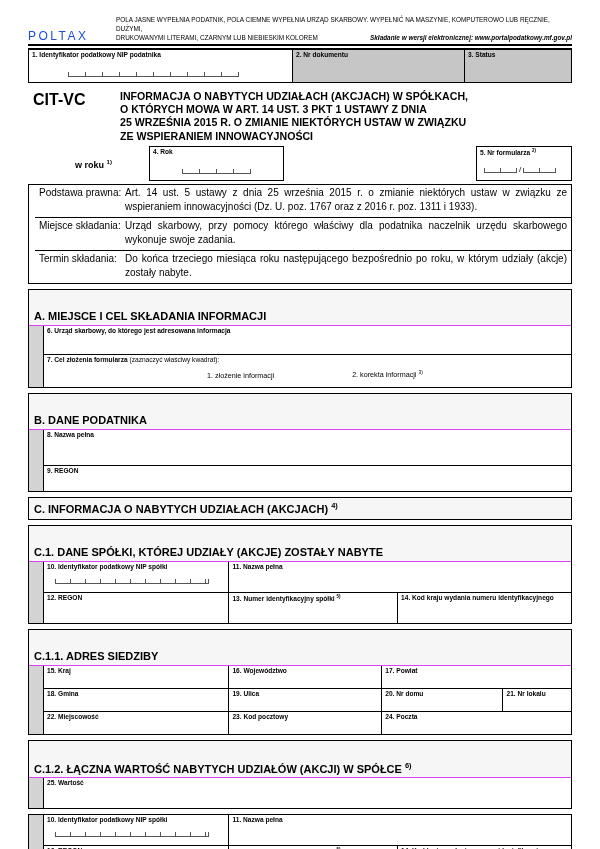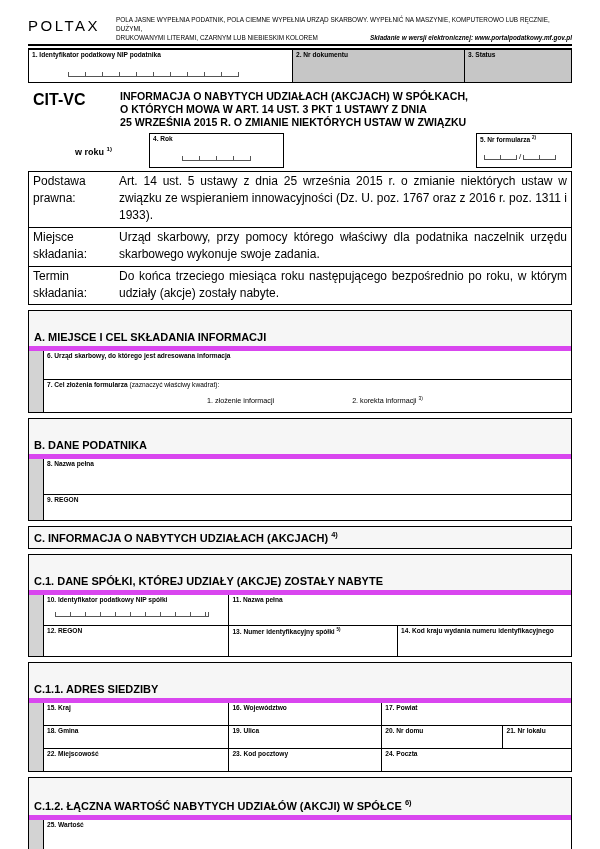--- a/index.html
+++ b/index.html
@@ -2,21 +2,21 @@
 <html><head>
 <meta charset="utf-8">
 <style>
   * { margin:0; padding:0; box-sizing:border-box; }
   html,body { width:600px; height:849px; background:#ffffff; }
   body { font-family:"Liberation Sans", sans-serif; color:#000; }
   .page { position:relative; width:600px; height:849px; padding:13px 28px 0 28px; }
 
   
   .hdr { display:flex; align-items:flex-start; }
-  .logo { font-size:15px; letter-spacing:2.5px; color:#000000; margin-top:4px; width:88px; flex-shrink:0; }
+  .logo { font-size:12px; letter-spacing:2.5px; color:#1d4ed8; margin-top:16px; width:88px; flex-shrink:0; }
   .notice { font-size:6.4px; line-height:1.4; flex:1; padding-top:3px; }
   .notice-row2 { display:flex; justify-content:space-between; }
   .efiling { font-weight:bold; font-style:italic; }
   .dblrule { border-top:2.5px solid #000; border-bottom:1px solid #000; height:5px; margin-top:1px; }
 
   
   .toprow { display:flex; }
   .tbox { border:1.2px solid #000; height:34px; padding:1px 3px; background:#fff; }
   .tbox + .tbox { border-left:none; }
   .tbox.gray { background:#c6c6c6; }
@@ -39,29 +39,29 @@
   .formcode { font-size:16px; font-weight:bold; width:92px; padding-left:5px; padding-top:1px; }
   .titlelines { flex:1; text-align:left; font-weight:bold; font-size:10.6px; line-height:1.25; }
 
   
   .wrokurow { display:flex; margin-top:3px; height:35px; }
   .wroku { font-weight:bold; font-size:9px; margin-left:47px; margin-top:12px; white-space:nowrap; }
   .rokbox { border:1.2px solid #000; width:135px; height:35px; margin-left:37px; padding:1px 3px; }
   .nrformbox { border:1.2px solid #000; width:96px; height:35px; margin-left:auto; padding:1px 3px; }
 
   
-  .legal { border:1.6px solid #000; margin-top:3px; font-size:12px; line-height:1.45; }
+  .legal { border:1.6px solid #000; margin-top:3px; font-size:10px; line-height:1.45;padding-left:6px; }
   .legal-row { display:flex; padding:1px 4px 2px 4px; }
   .legal-row + .legal-row { border-top:1px solid #000; }
   .legal-label { width:86px; flex-shrink:0; }
   .legal-text { flex:1; text-align:justify; }
 
   
   .section { border:1.6px solid #000; margin-top:5px; }
-  .sec-head { font-size:11px; font-weight:bold; padding:20px 4px 3px 5px; background:#f6f6f6; border-bottom:5px solid #d946ef; }
+  .sec-head { font-size:11px; font-weight:bold; padding:20px 4px 3px 5px; background:#f6f6f6; border-bottom:1px solid #d946ef; }
   .sec-head.only { border-bottom:none; padding:3px 4px 4px 5px; }
   .sec-body { display:flex; }
   .strip { width:15px; background:#d3d3d3; border-right:1px solid #000; flex-shrink:0; }
   .fields { flex:1; display:flex; flex-direction:column; }
   .crow { display:flex; border-bottom:1px solid #000; }
   .crow:last-child { border-bottom:none; }
   .cell { padding:1px 3px; }
   .cell + .cell { border-left:1px solid #000; }
   .h28 { height:28px; } .h30 { height:30px; } .h35 { height:35px; } .h25 { height:25px; } .h22 { height:22px; } .h32 { height:32px; }
   .w35 { width:35%; } .wfl { flex:1; } .w29 { width:29%; } .w32 { width:32%; } .w23 { width:23%; }
@@ -99,20 +99,21 @@
       <span class="flabel">3. Status</span>
     </div>
   </div>
 
   <div class="titleblock">
     <div class="formcode">CIT-VC</div>
     <div class="titlelines">
       <div>INFORMACJA O NABYTYCH UDZIAŁACH (AKCJACH) W SPÓŁKACH,</div>
       <div>O KTÓRYCH MOWA W ART. 14 UST. 3 PKT 1 USTAWY Z DNIA</div>
       <div>25 WRZEŚNIA 2015 R. O ZMIANIE NIEKTÓRYCH USTAW W ZWIĄZKU</div>
+      <div>ZE WSPIERANIEM INNOWACYJNOŚCI</div>
     </div>
   </div>
 
   <div class="wrokurow">
     <div class="wroku"><span>w roku</span> <sup>1)</sup></div>
     <div class="rokbox">
       <span class="flabel">4. Rok</span>
       <div class="ruler rok"></div>
     </div>
     <div class="nrformbox">

